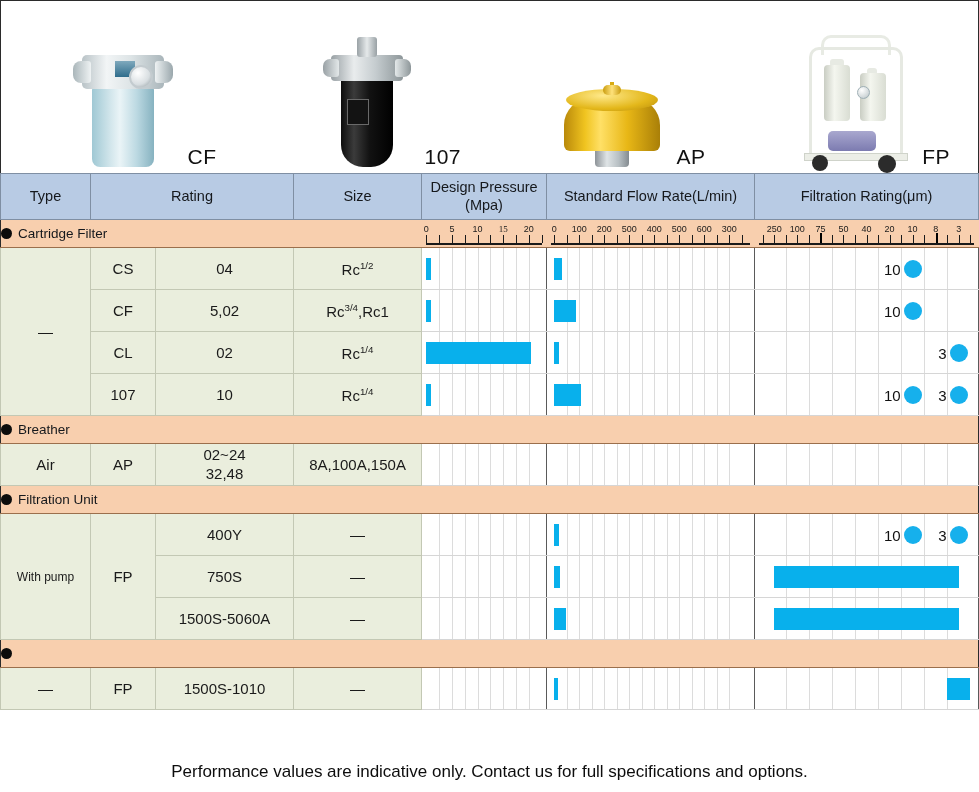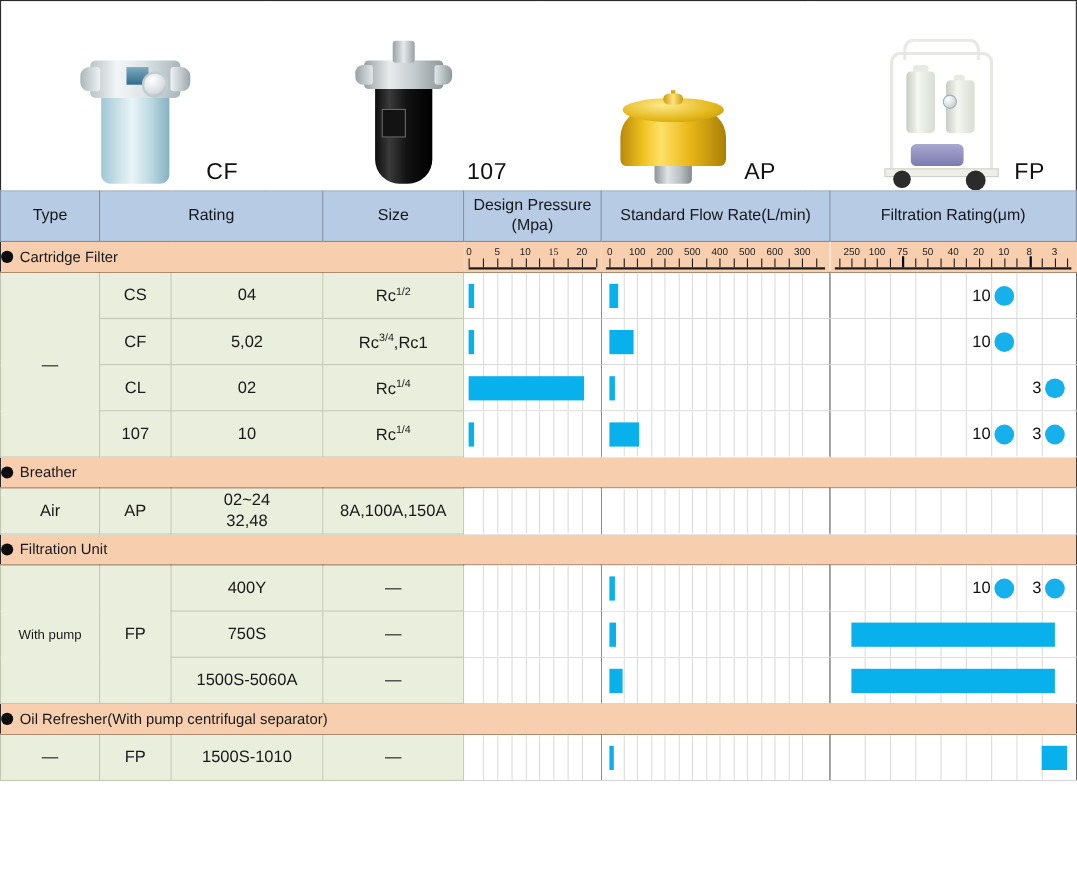--- a/index.html
+++ b/index.html
@@ -763,21 +763,21 @@
               <div class="gl" style="left: 65.5%;"></div>
               <div class="gl" style="left: 75.8333%;"></div>
               <div class="gl" style="left: 86.1667%;"></div>
               <div class="bar" style="left: 8.66667%; width: 82.6667%;"></div>
             </div>
           </td>
       </tr>
 
       <tr>
         <td class="band" colspan="7">
-          <span class="bullet"></span><span>Oil Refresher(With pump centrifugal separator)</span>
+          <span class="bullet"></span>
         </td>
       </tr>
       <tr>
         <td class="dc">—</td>
         <td class="dc">FP</td>
         <td class="dc">1500S-1010</td>
         <td class="dc">—</td>
         <td class="plot">
             <div class="grid">
               <div class="gl" style="left: 13.8333%;"></div>
@@ -820,13 +820,14 @@
               <div class="gl" style="left: 75.8333%;"></div>
               <div class="gl" style="left: 86.1667%;"></div>
               <div class="bar" style="left: 86.1667%; width: 10.3333%;"></div>
             </div>
           </td>
       </tr>
 
     </tbody>
   </table>
 
+  <div class="note">Performance values are indicative only. Contact us for full specifications and options.</div>
 </div>
 
 </body></html>

